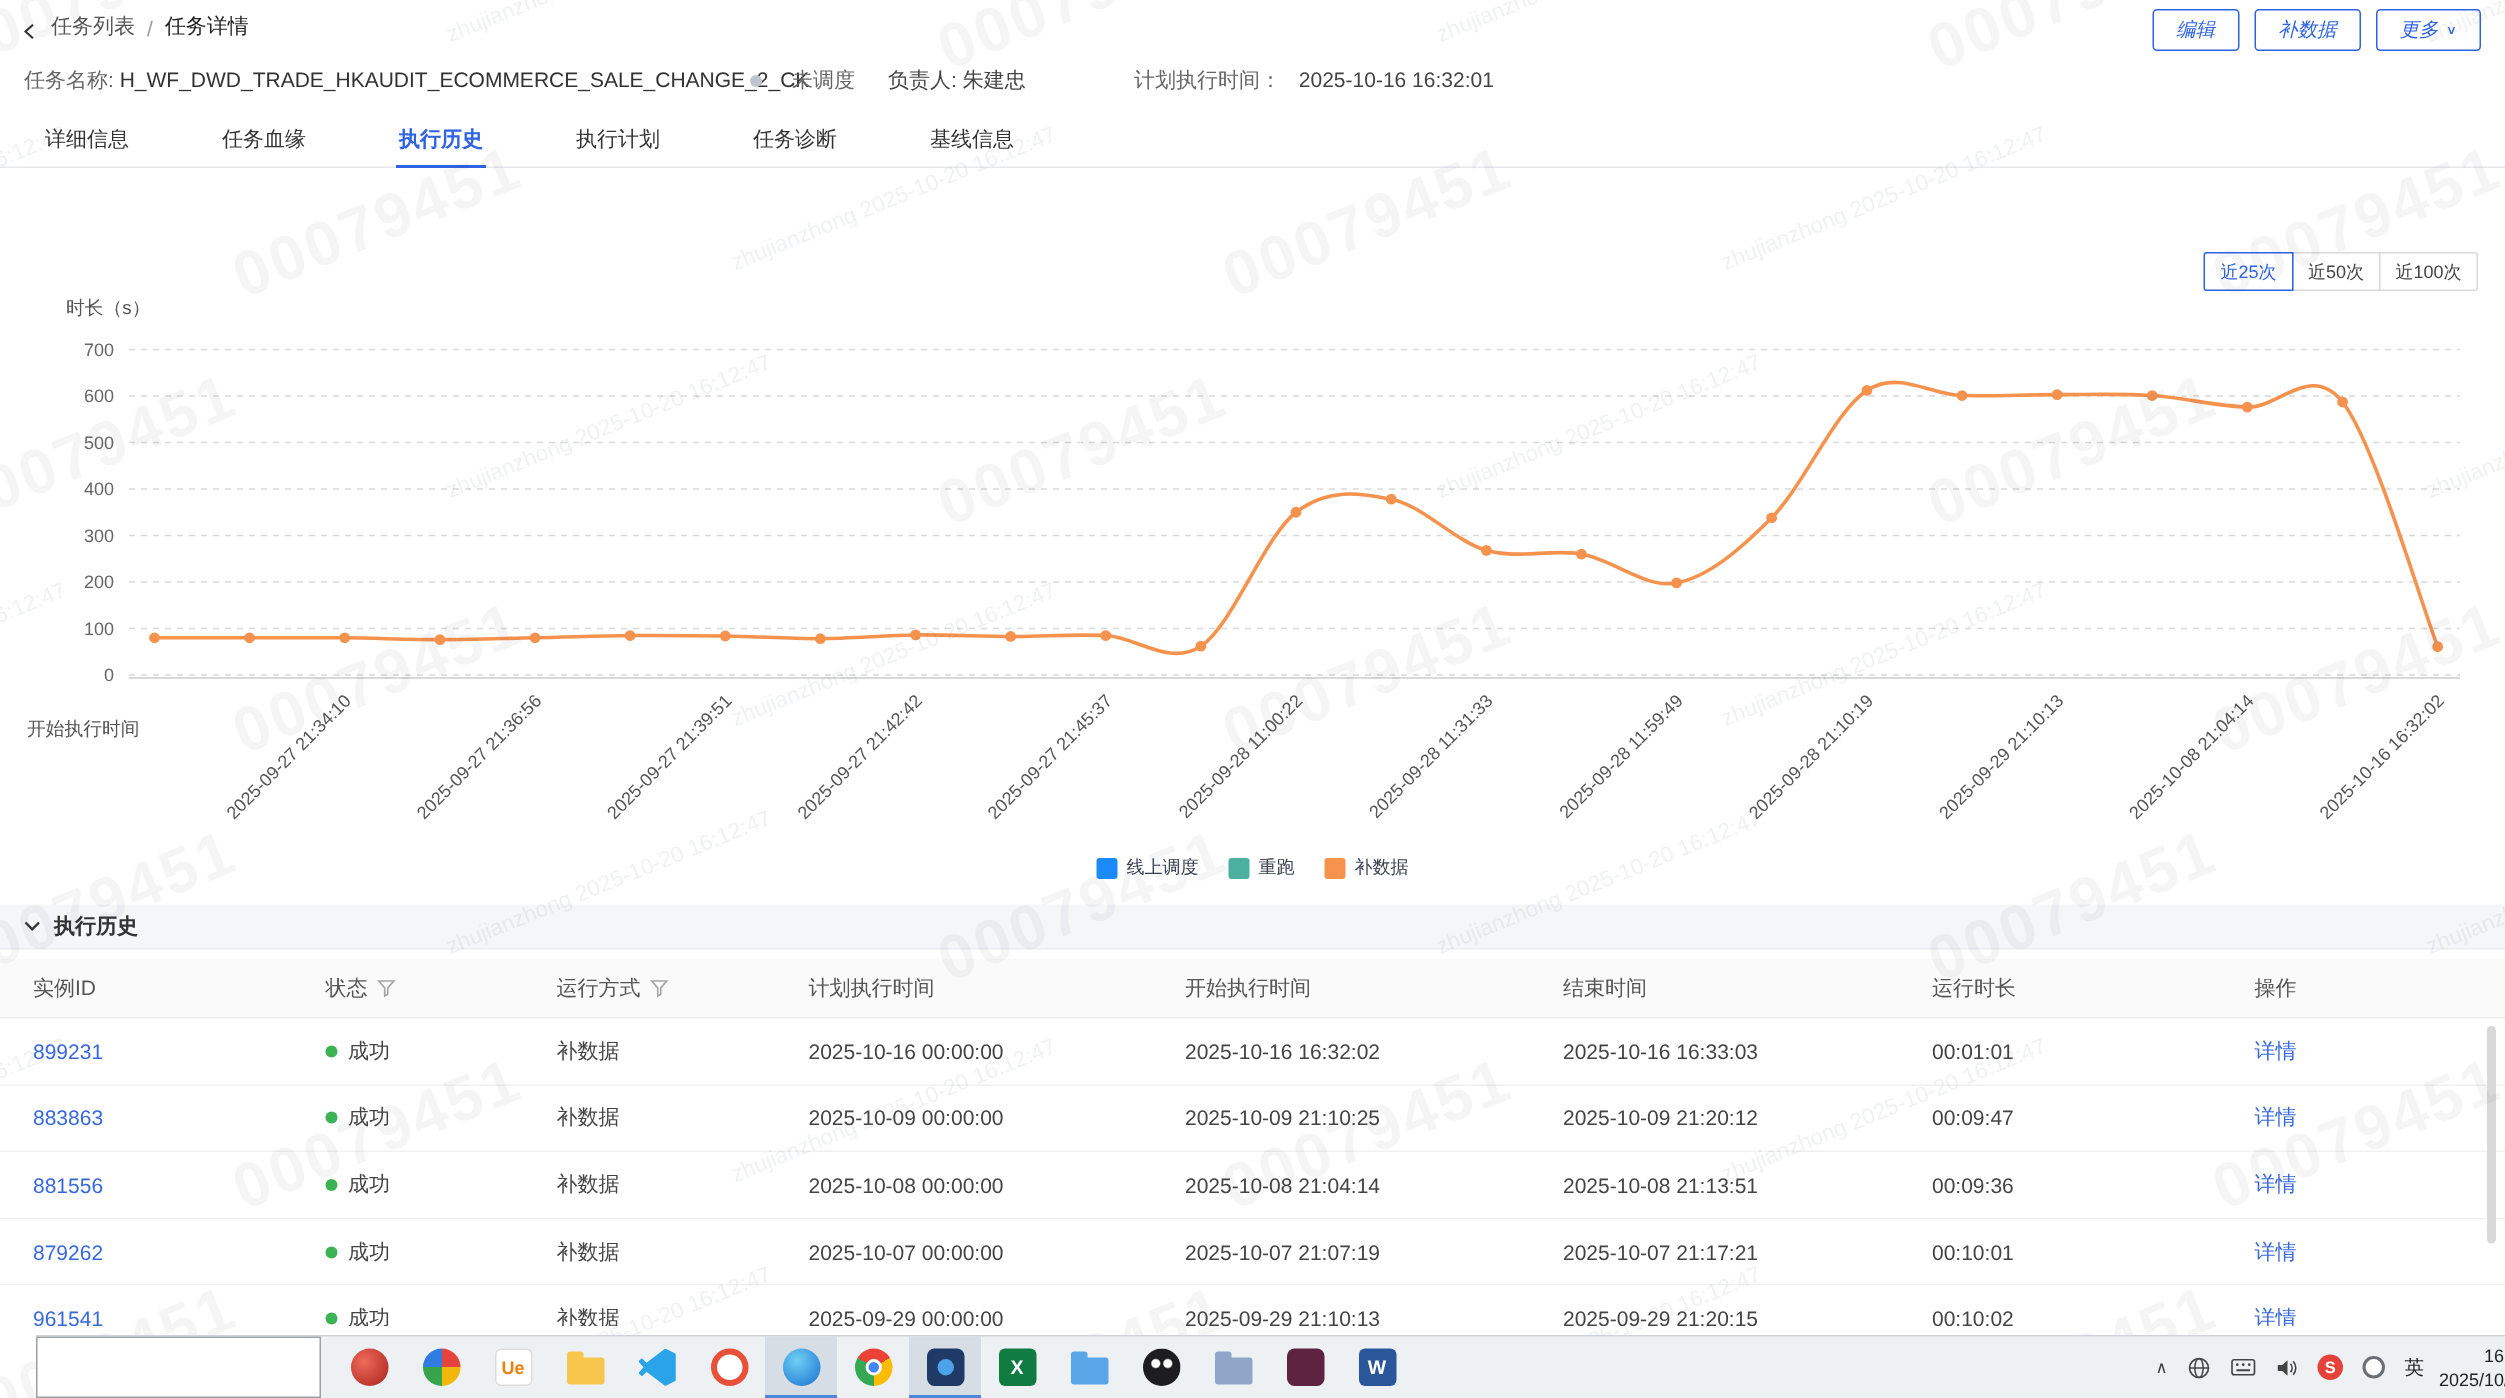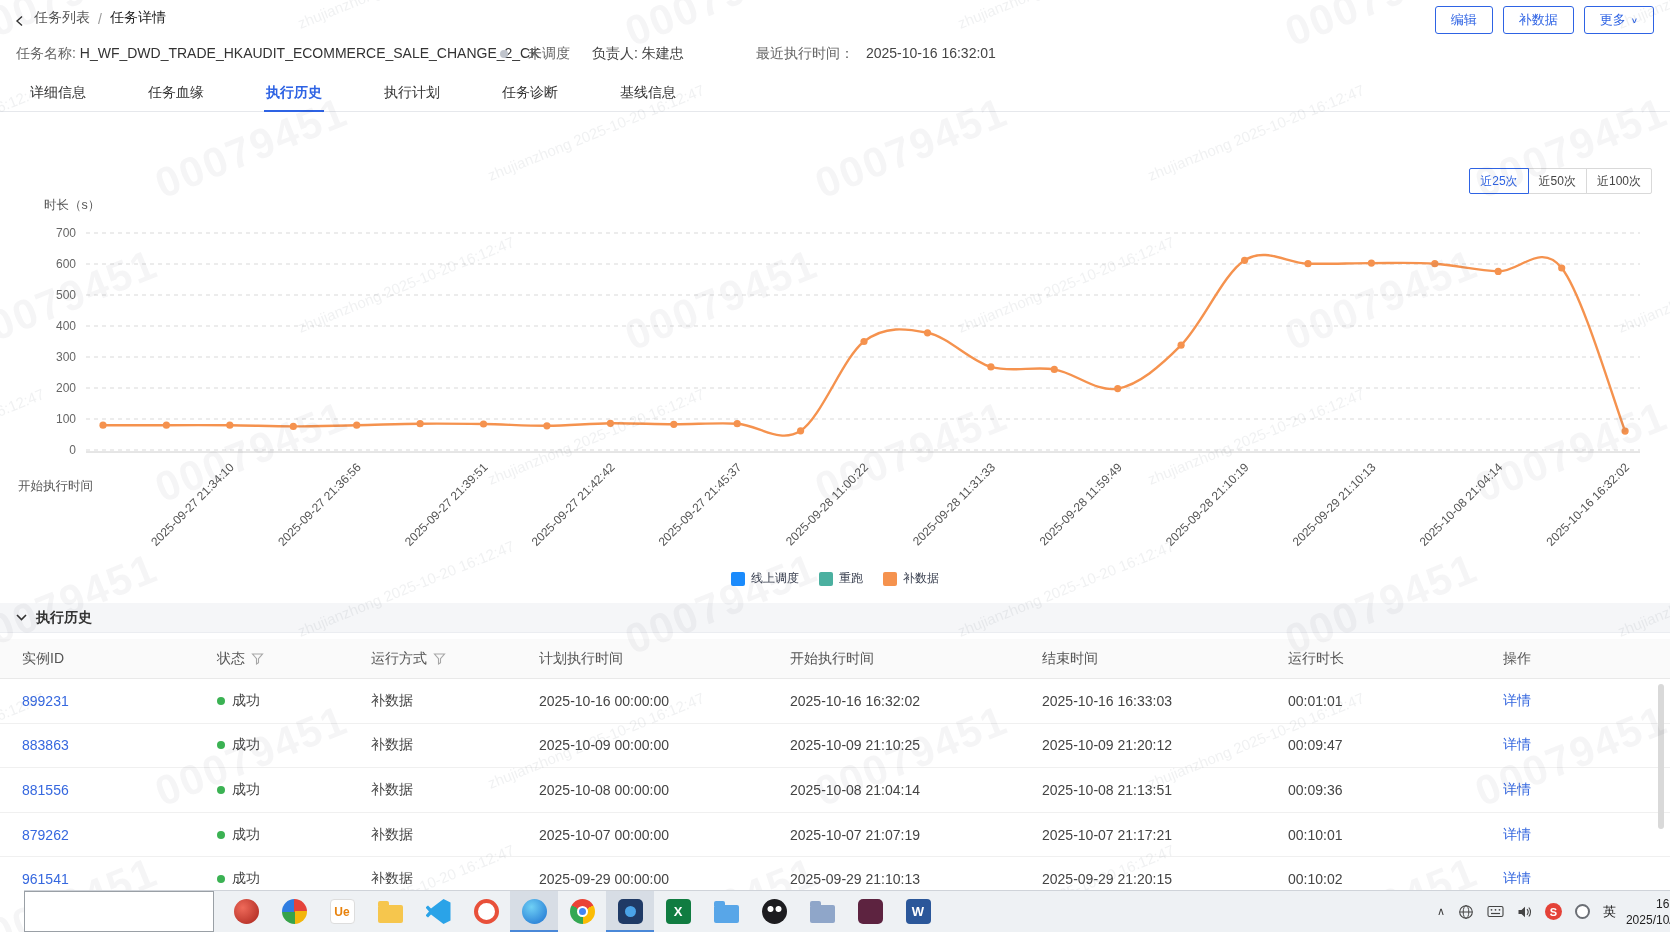--- a/index.html
+++ b/index.html
@@ -15,21 +15,21 @@
 
   
   .topbar { position:absolute; top:0; left:0; width:100%; height:38px; }
   .breadcrumb { position:absolute; left:14px; top:9px; display:flex; align-items:flex-end; gap:8px; font-size:14px; }
   .crumb-back { display:flex; align-items:center; cursor:pointer; }
   .crumb-first { color:#555; }
   .crumb-sep { color:#999; }
   .crumb-last { color:#222; }
   .top-actions { position:absolute; right:16px; top:6px; display:flex; gap:10px; }
   .btn-outline { height:28px; padding:0 15px; background:#fff; border:1px solid #2e63e4; border-radius:3px;
-                 color:#2e63e4; font-size:13px; display:flex; align-items:center; gap:5px; cursor:pointer; }
+                 color:#2e63e4; font-size:13px; display:flex; align-items:center; gap:5px; cursor:pointer;font-style:italic; }
   .btn-caret { font-size:10px; transform:scaleY(.8); }
 
   
   .inforow { position:absolute; top:42px; left:0; width:100%; height:24px; font-size:14px; }
   .inforow .name-wrap { position:absolute; left:16px; top:3px; color:#333; }
   .inforow .name-label { color:#666; }
   .status-wrap { position:absolute; left:500px; top:3px; display:flex; align-items:center; gap:20px; color:#666; }
   .dot { width:8px; height:8px; border-radius:50%; display:inline-block; }
   .owner-wrap { position:absolute; left:592px; top:3px; color:#444; }
   .lastexec-wrap { position:absolute; left:756px; top:3px; color:#444; }
@@ -199,21 +199,21 @@
     </div>
     <div class="status-wrap">
       <span class="dot" id="status-dot" style="background: rgb(192, 196, 204);"></span>
       <span>未调度</span>
     </div>
     <div class="owner-wrap">
       <span>负责人:</span>
       <span>朱建忠</span>
     </div>
     <div class="lastexec-wrap">
-      <span class="lbl">最近执行时间：</span>
+      <span class="lbl">计划执行时间：</span>
       <span>2025-10-16 16:32:01</span>
     </div>
   </div>
 
   <div class="tabs" id="tabs">
       <div class="tab">详细信息</div>
       <div class="tab">任务血缘</div>
       <div class="tab active">执行历史</div>
       <div class="tab">执行计划</div>
       <div class="tab">任务诊断</div>

